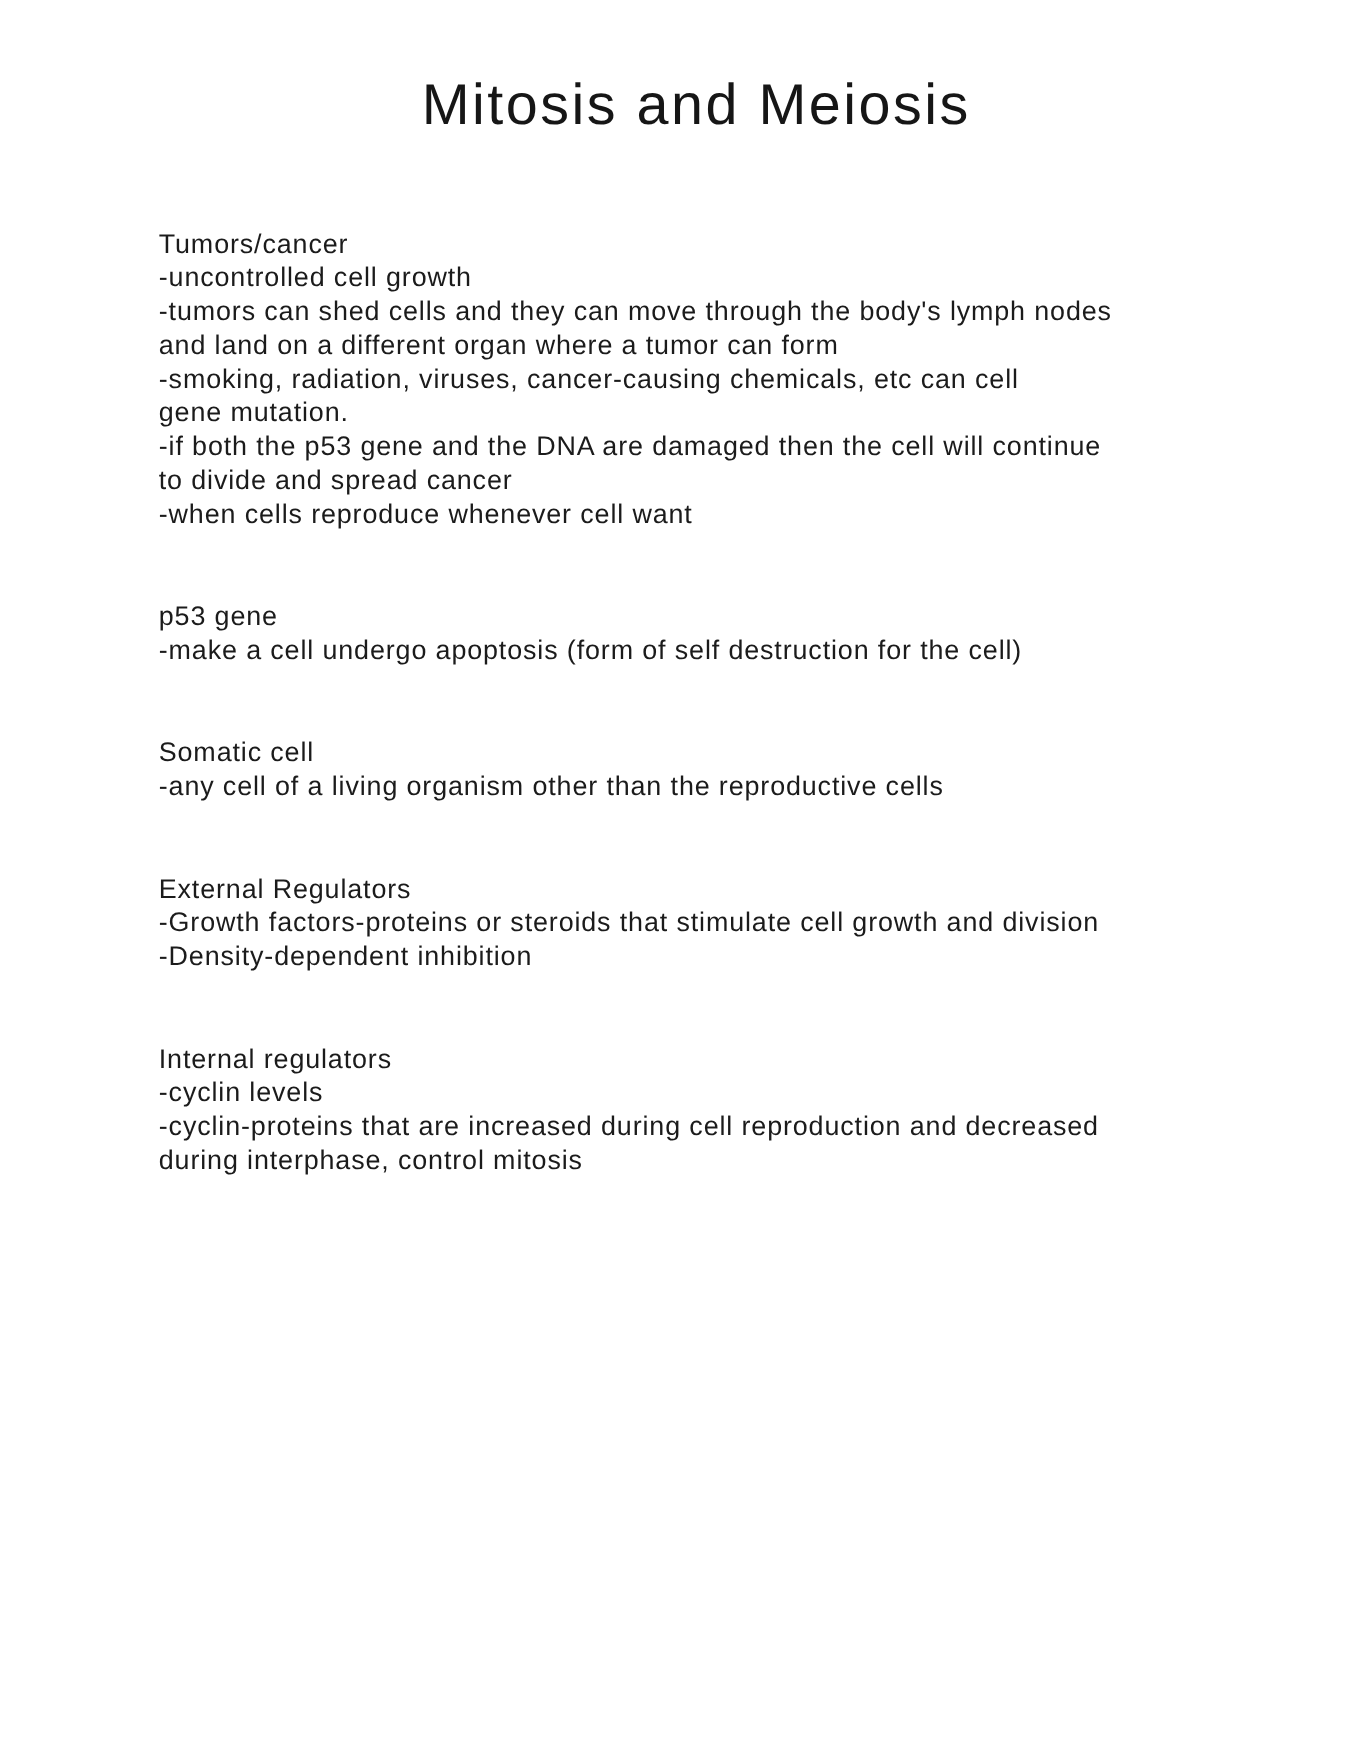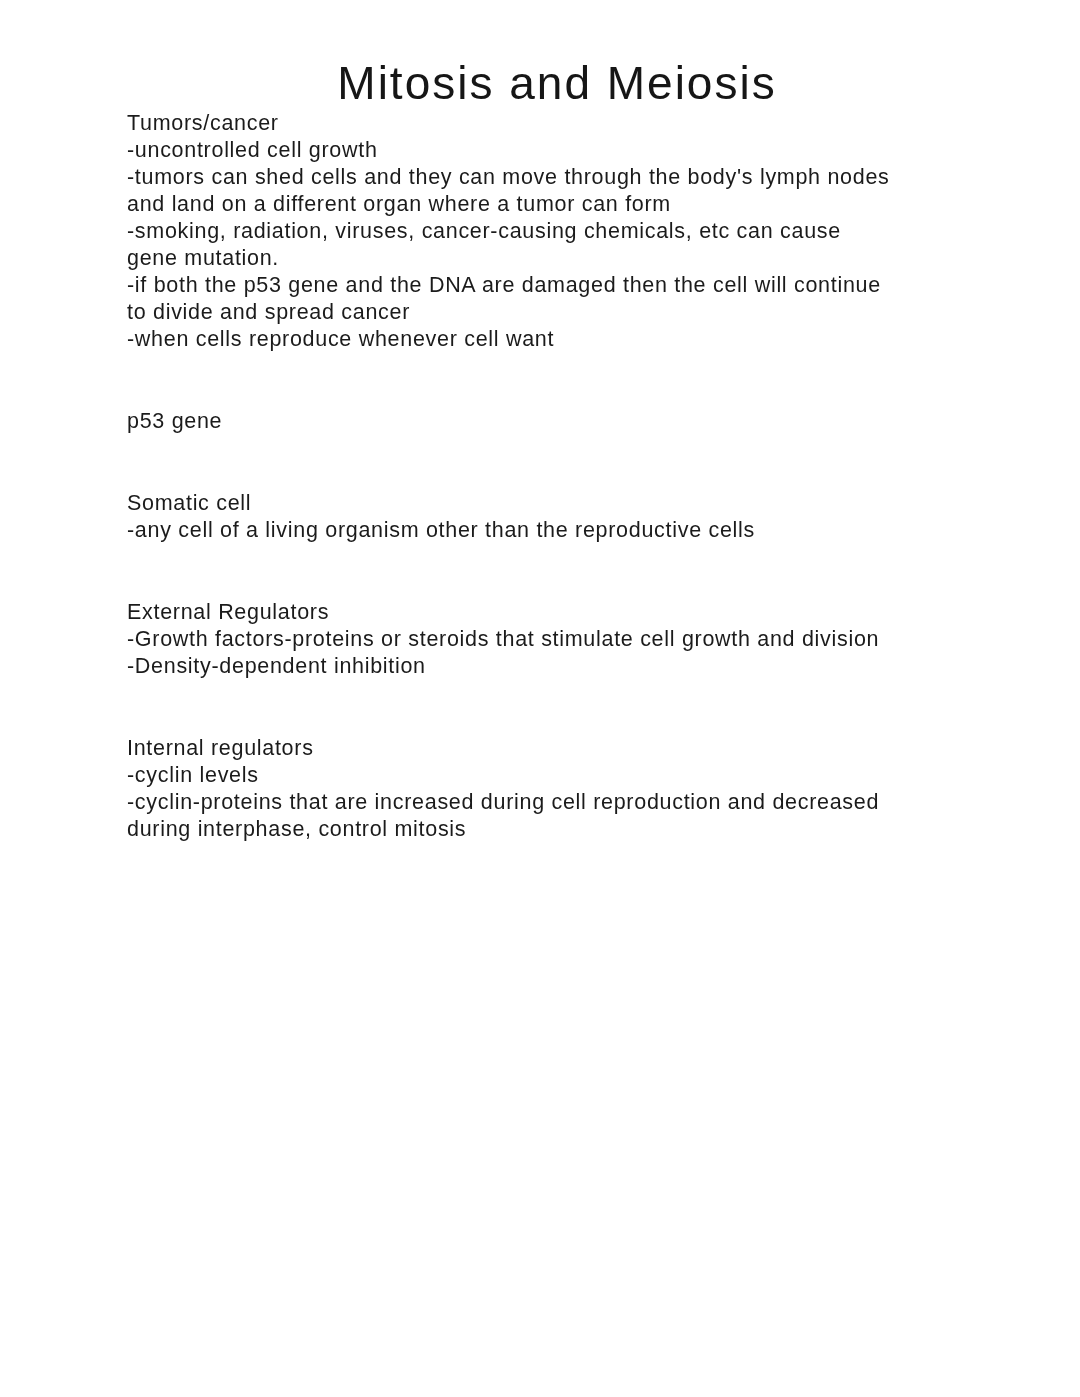--- a/index.html
+++ b/index.html
@@ -21,20 +21,21 @@
   .page-title {
     margin-top: 56px;
     text-align: center;
     font-size: 46px;
     font-weight: 400;
     letter-spacing: 2px;
     color: #161616;
     padding-left: 34px;
   }
   .content {
+    margin-top: 72px;
     padding-left: 127px;
     width: 1010px;
   }
   .note-section {
     margin-bottom: 55px;
     font-size: 21.5px;
     line-height: 27px;
     letter-spacing: 0.7px;
   }
   .note-section .heading,
@@ -49,28 +50,29 @@
 <div class="doc-page">
   <h1 class="page-title">Mitosis and Meiosis</h1>
 
   <div class="content">
     <div>
         <section class="note-section">
           <div class="heading">Tumors/cancer</div>
           <div class="bullet">-uncontrolled cell growth</div>
           <div class="bullet">-tumors can shed cells and they can move through the body's lymph nodes
 and land on a different organ where a tumor can form</div>
-          <div class="bullet">-smoking, radiation, viruses, cancer-causing chemicals, etc can cause
+          <div class="bullet">-smoking, radiation, viruses, cancer-causing chemicals, etc can cell
 gene mutation.</div>
           <div class="bullet">-if both the p53 gene and the DNA are damaged then the cell will continue
 to divide and spread cancer</div>
           <div class="bullet">-when cells reproduce whenever cell want</div>
         </section>
         <section class="note-section">
           <div class="heading">p53 gene</div>
+          <div class="bullet">-make a cell undergo apoptosis (form of self destruction for the cell)</div>
         </section>
         <section class="note-section">
           <div class="heading">Somatic cell</div>
           <div class="bullet">-any cell of a living organism other than the reproductive cells</div>
         </section>
         <section class="note-section">
           <div class="heading">External Regulators</div>
           <div class="bullet">-Growth factors-proteins or steroids that stimulate cell growth and division</div>
           <div class="bullet">-Density-dependent inhibition</div>
         </section>

